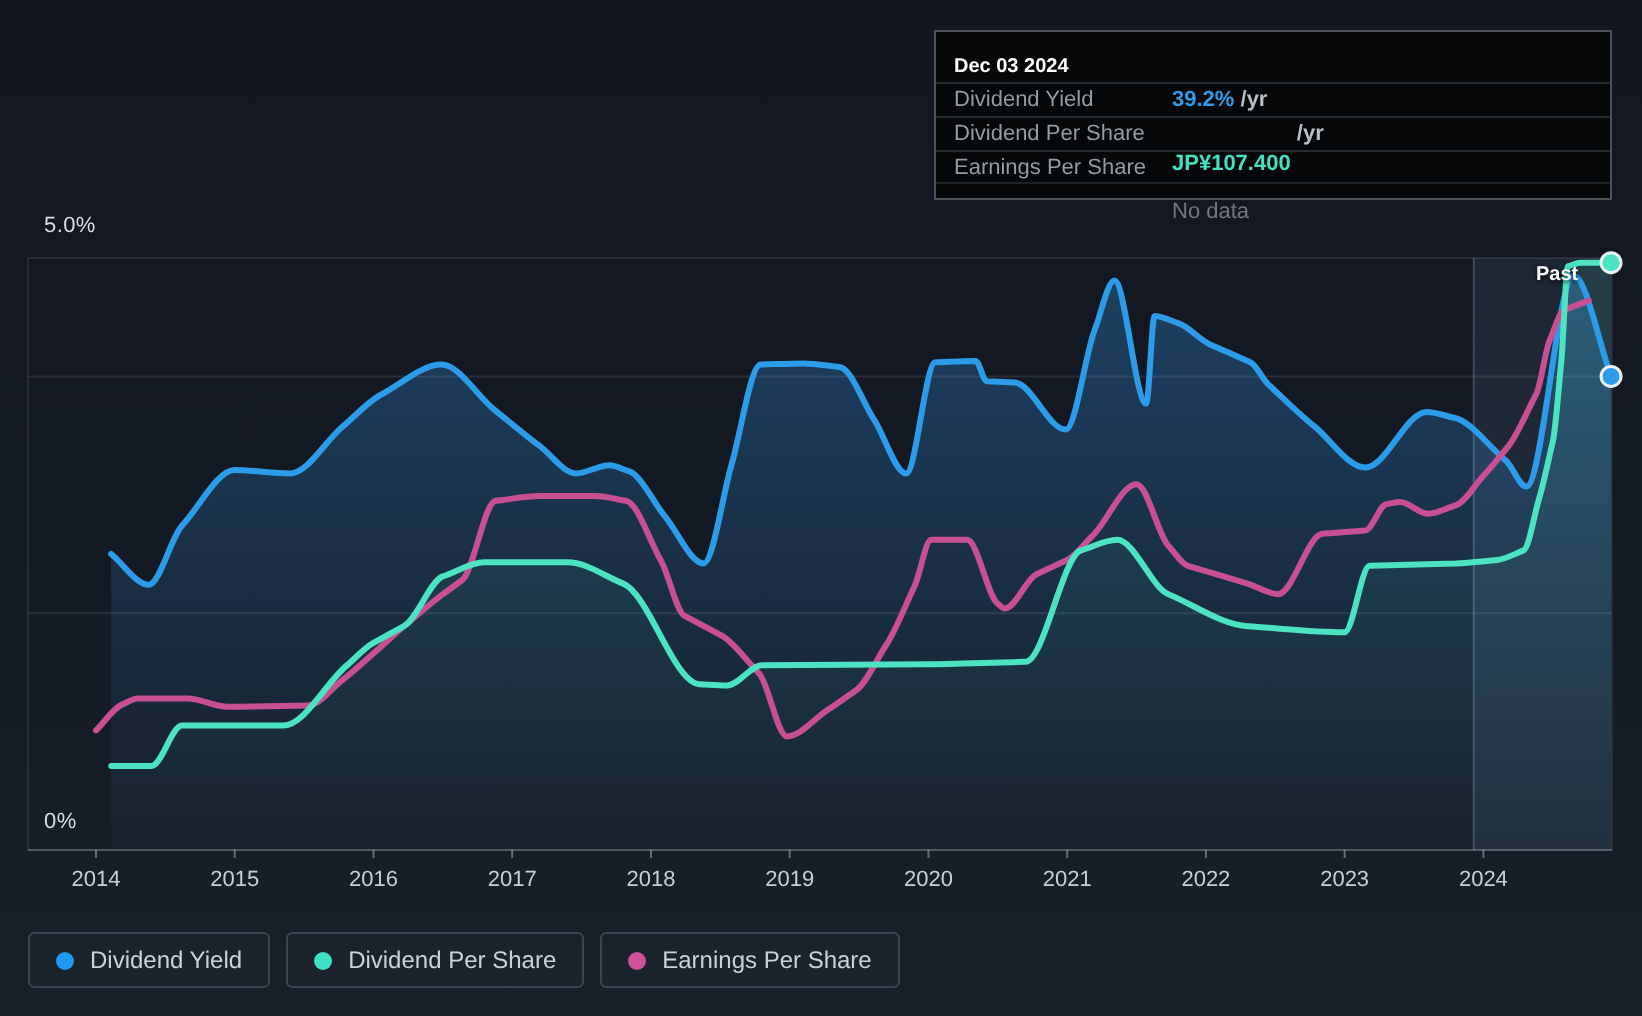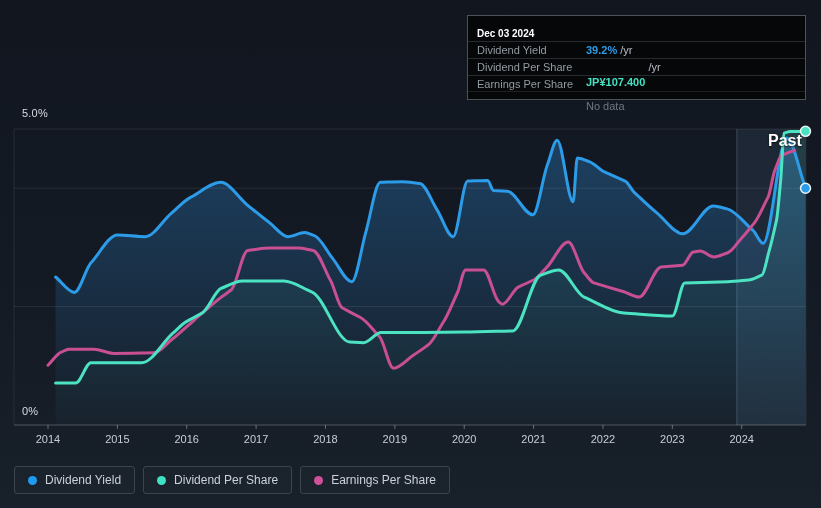--- a/index.html
+++ b/index.html
@@ -9,40 +9,40 @@
     font-family:"Liberation Sans","DejaVu Sans",sans-serif;
     -webkit-font-smoothing:antialiased;
   }
   svg.chart{position:absolute;left:0;top:0;}
   .y-axis-label{
     position:absolute;left:22px;font-size:11px;color:#d7dce2;letter-spacing:.2px;
   }
   .y-max{top:107px;}
   .y-min{top:405px;}
   .past-label{
-    position:absolute;left:768px;top:132px;font-size:16px;font-weight:bold;color:#ffffff;
+    position:absolute;left:768px;top:132px;font-size:10px;font-weight:bold;color:#ffffff;
     text-shadow:0 1px 2px rgba(0,0,0,.8);z-index:3;
   }
   
   .tooltip{
     position:absolute;left:467px;top:15px;width:339px;height:85px;box-sizing:border-box;
     background:#050709;border:1px solid #4b525a;z-index:5;
   }
   .tt-title{
     height:25px;box-sizing:border-box;padding:12px 0 0 9px;
     font-size:10px;font-weight:bold;color:#ffffff;
   }
   .tt-row{
     height:17px;box-sizing:border-box;display:flex;align-items:center;
     border-top:1px solid #262b31;padding-left:9px;font-size:11px;
   }
   .tt-row:last-child{border-bottom:1px solid #1d2126;}
   .tt-label{width:109px;color:#949ba3;}
   .tt-value{font-weight:bold;}
-  .tt-suffix{color:#b9bfc6;white-space:pre;}
+  .tt-suffix{color:#b9bfc6;white-space:pre;font-weight:bold;}
   
   .legend{
     position:absolute;left:14px;top:466px;display:flex;gap:8px;z-index:2;
   }
   .legend-item{
     display:flex;align-items:center;gap:8px;height:28px;box-sizing:border-box;
     padding:0 13px;border:1px solid #3c4450;border-radius:3px;
     background:rgba(255,255,255,0.015);cursor:pointer;
   }
   .legend-dot{width:9px;height:9px;border-radius:50%;background:#888;}

